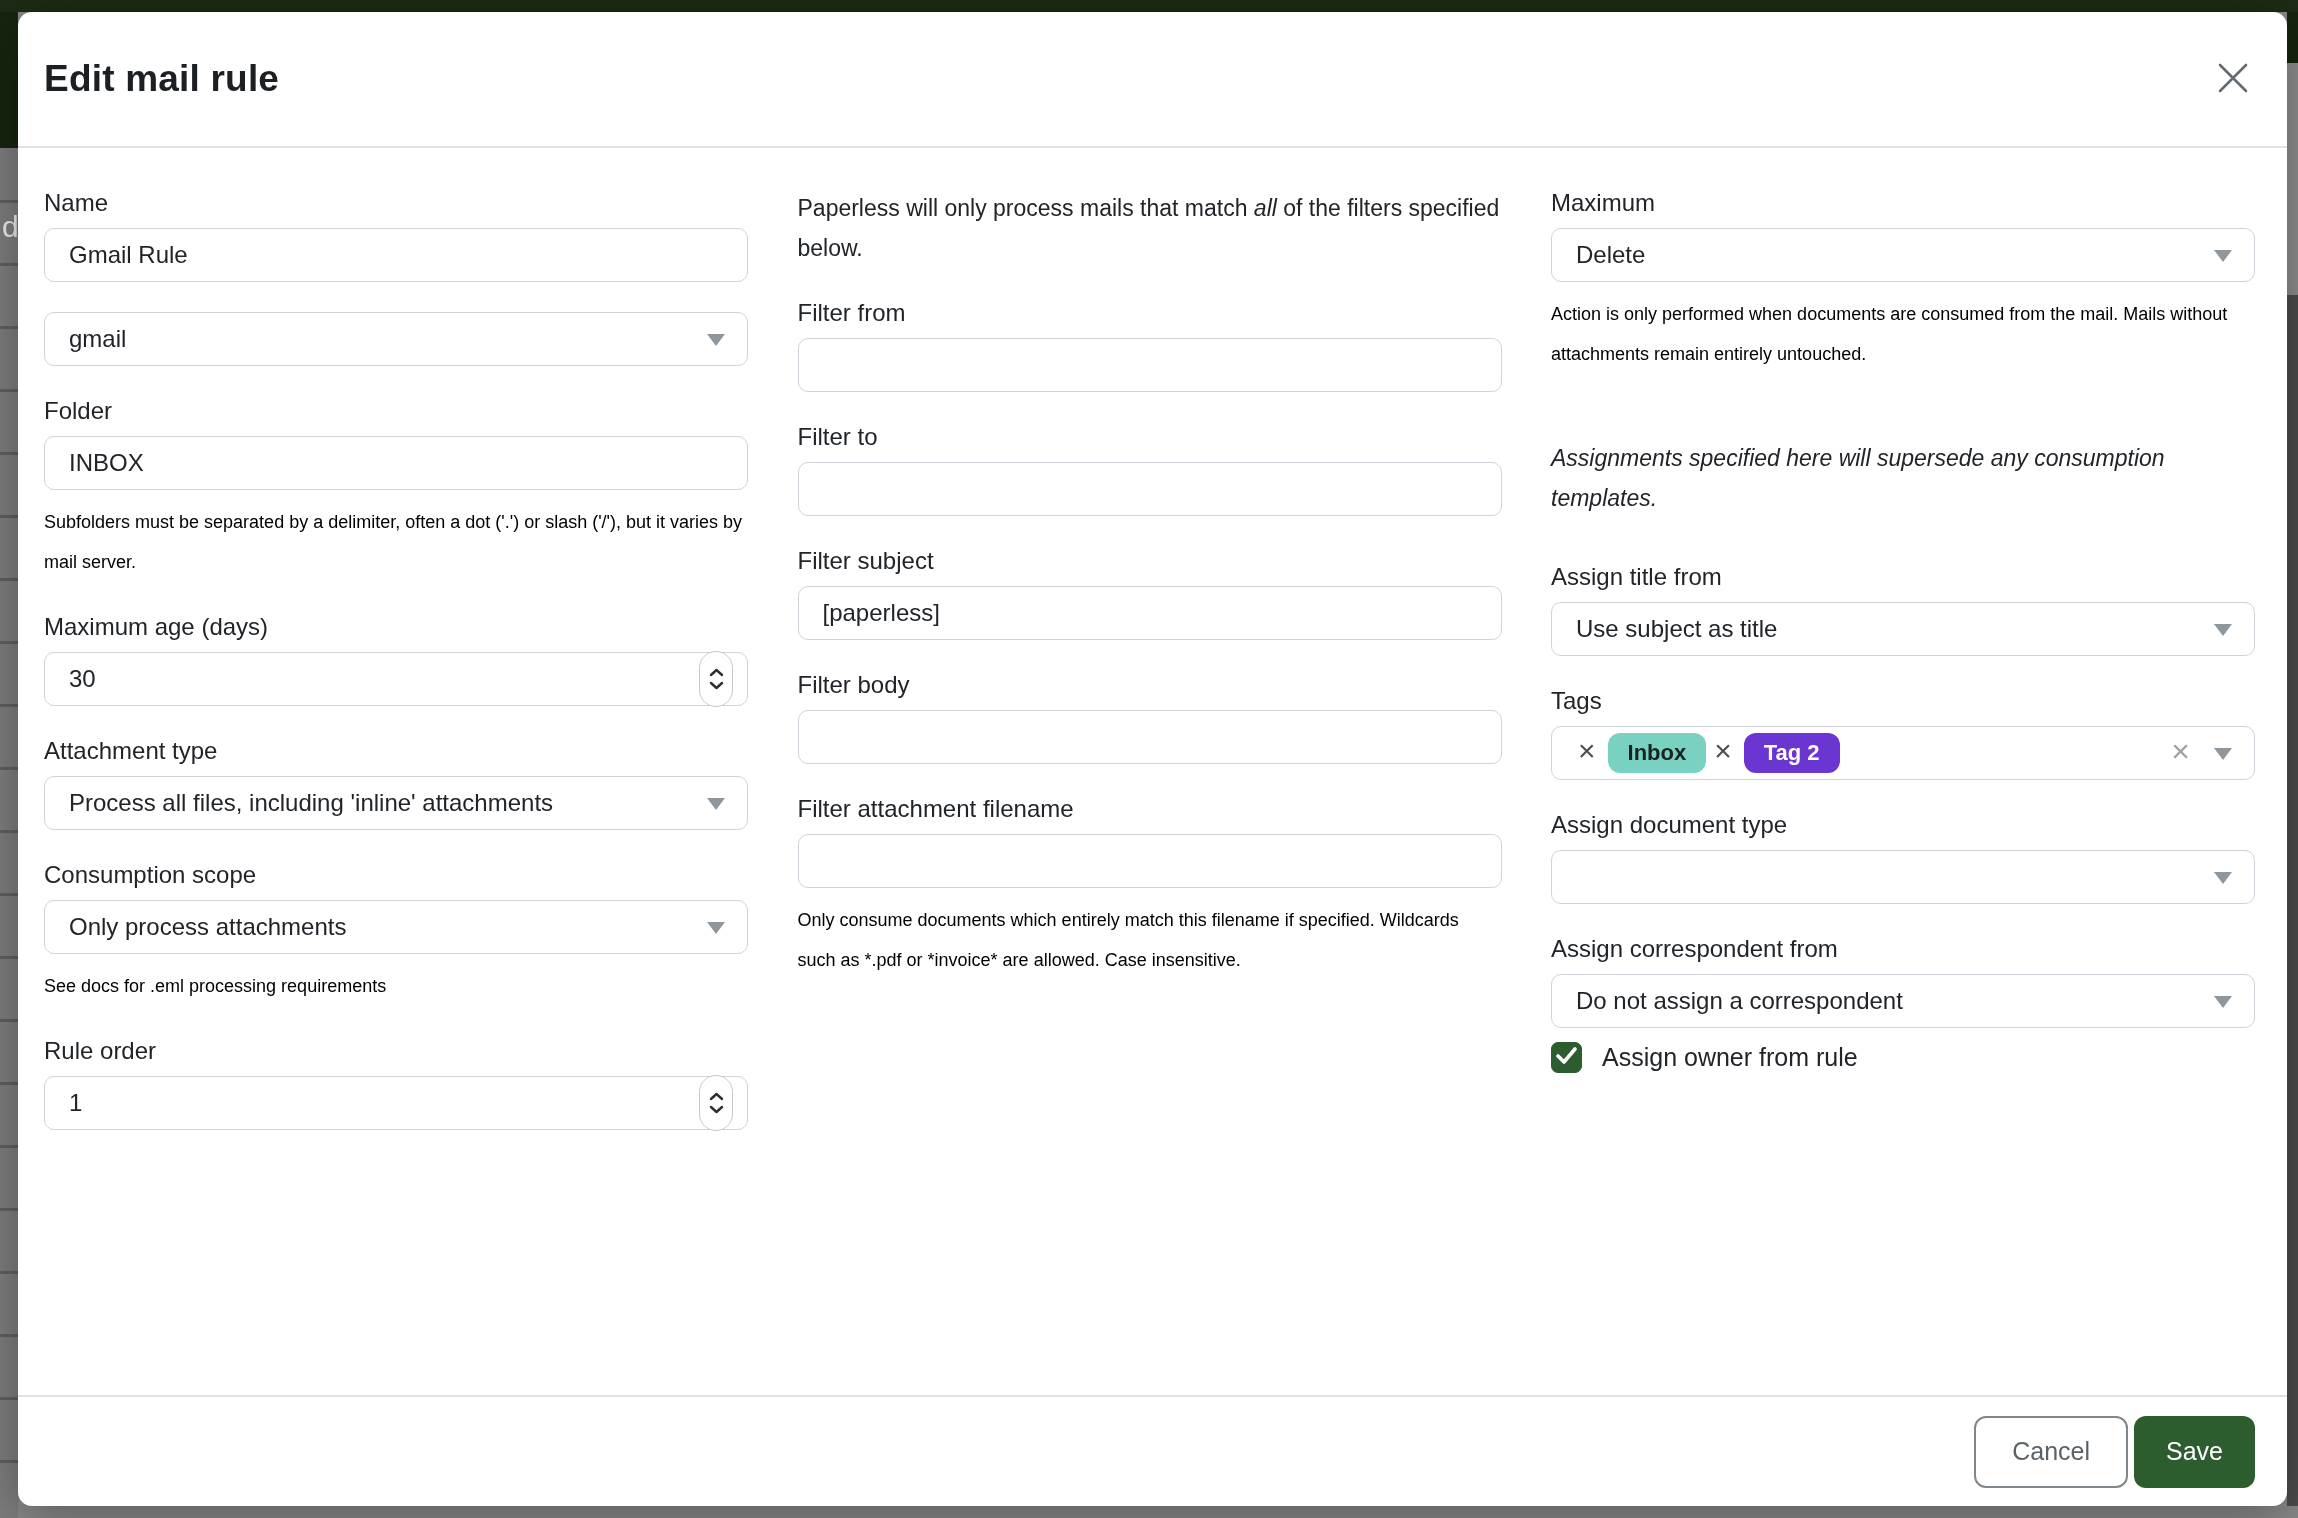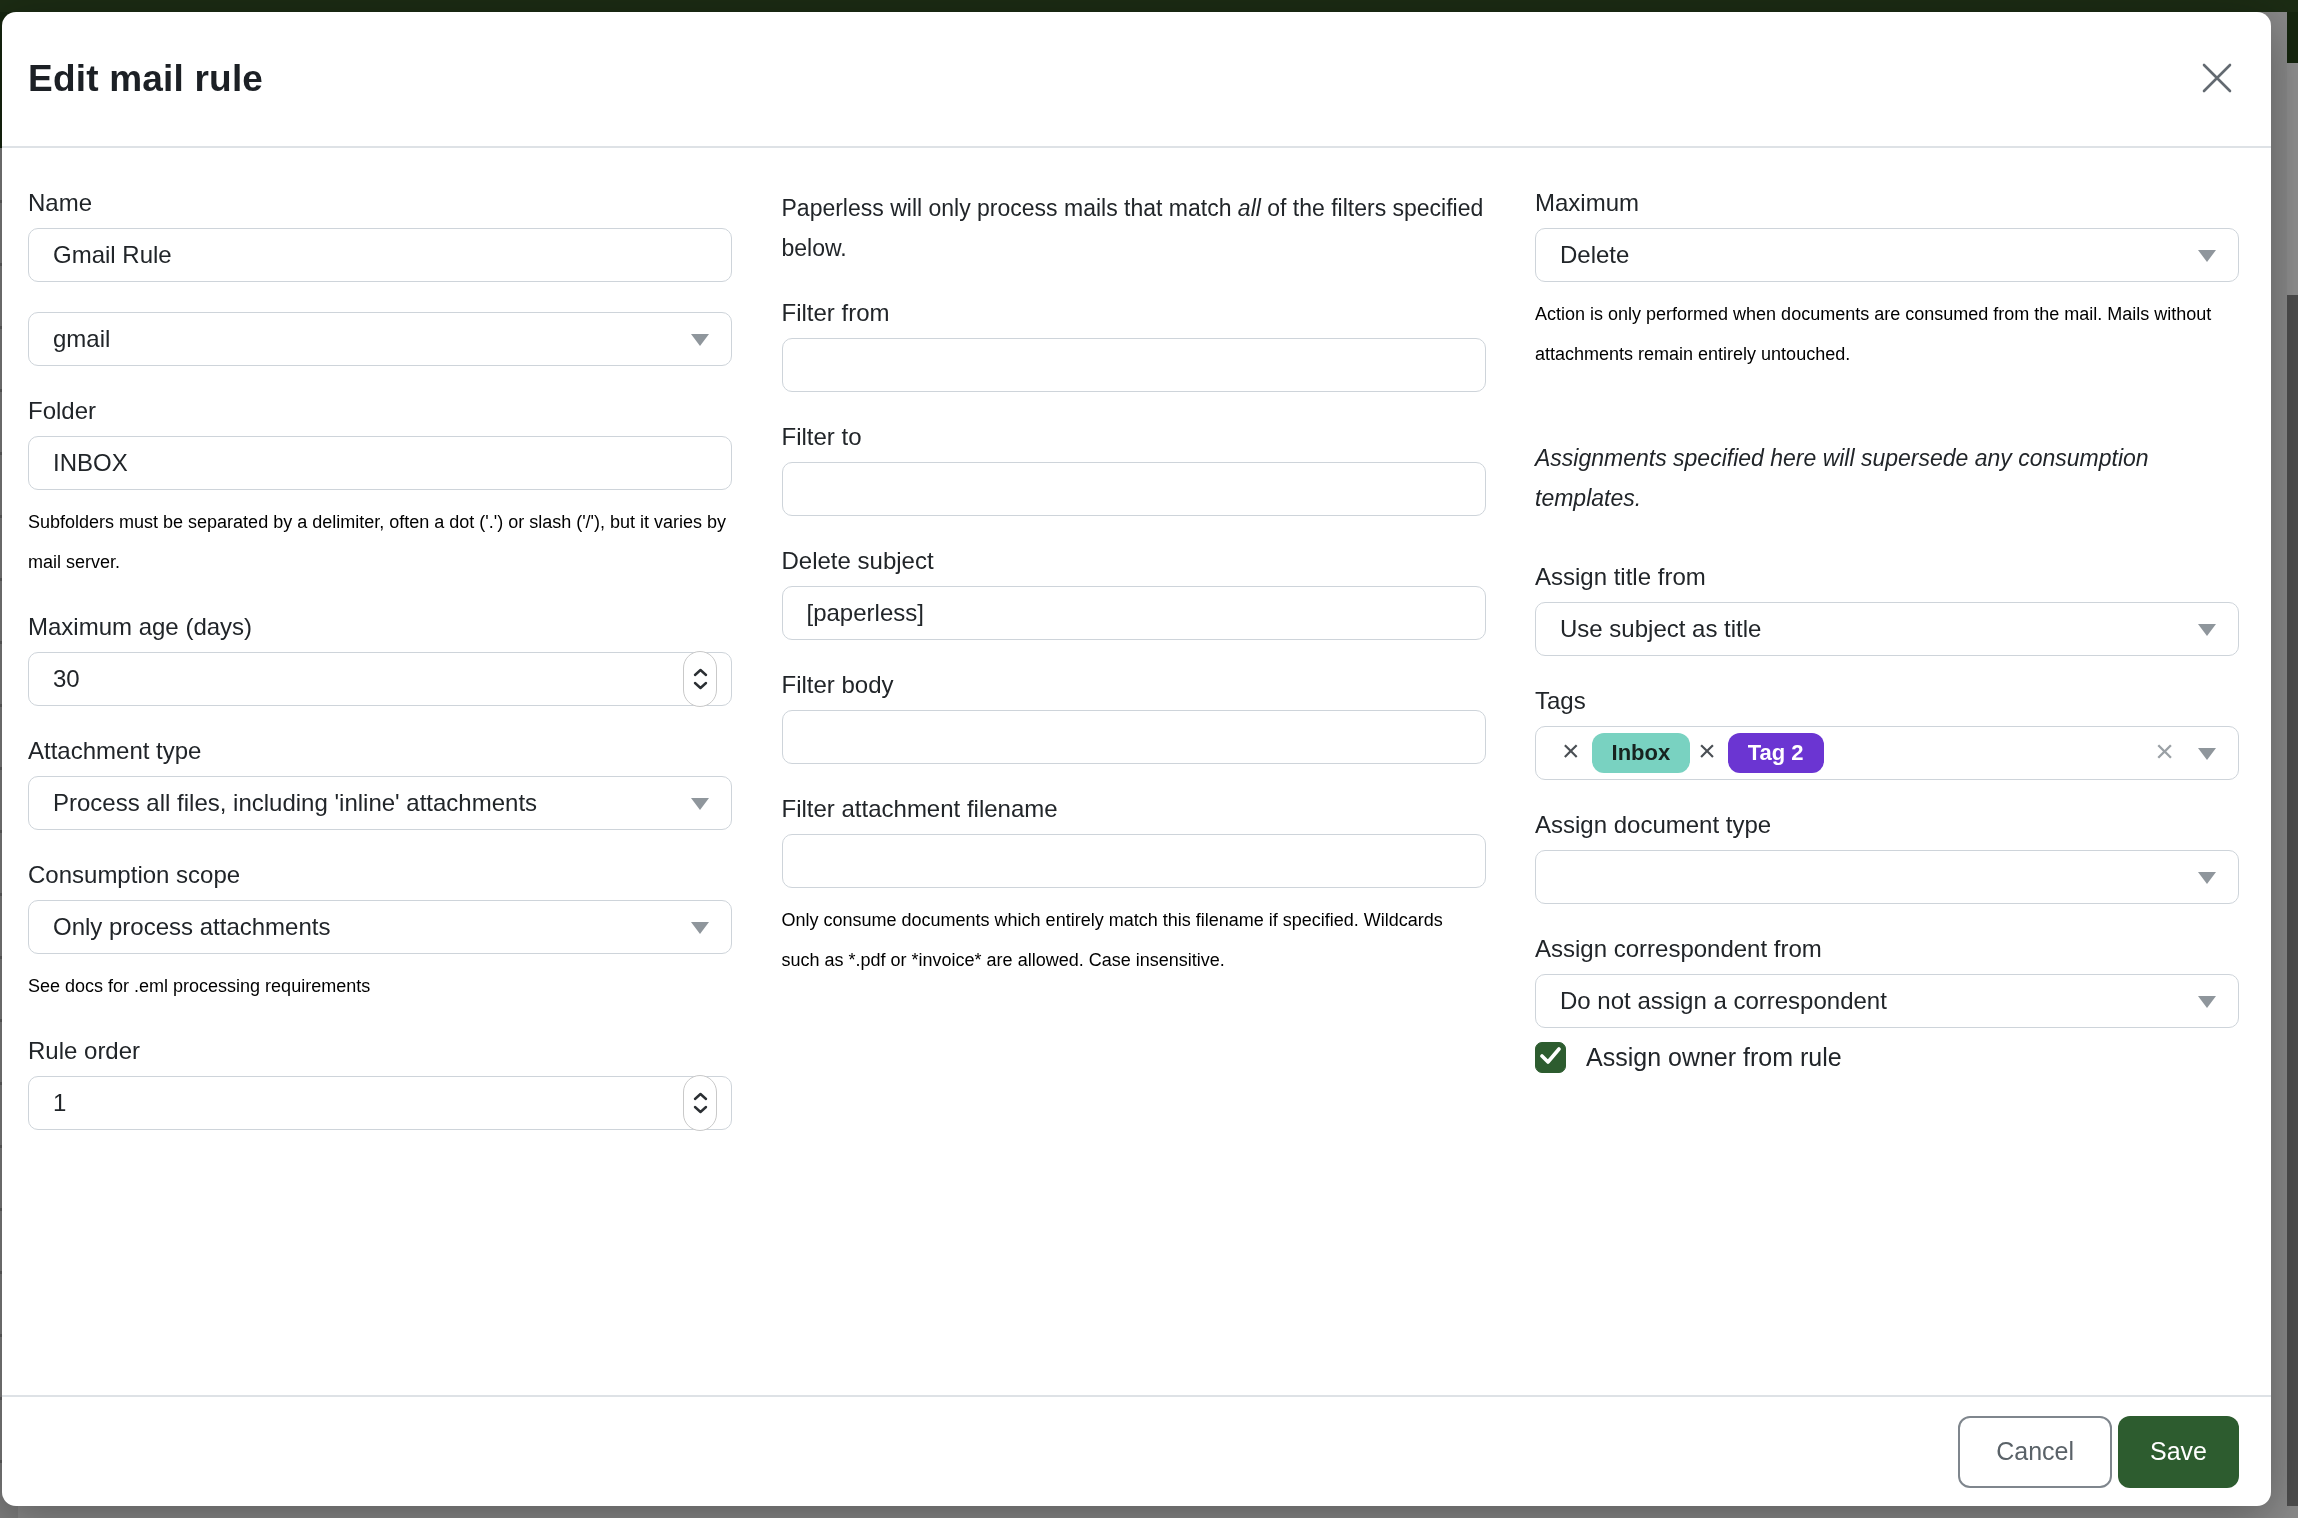--- a/index.html
+++ b/index.html
@@ -15,21 +15,21 @@
   .left-sliver { position:absolute; left:0; top:12px; width:18px; height:1506px; background:#7e7e7e; overflow:hidden; }
   .left-sliver .nav-part { position:absolute; left:0; top:0; width:18px; height:136px; background:#16260f; }
   .left-sliver .rows-part { position:absolute; left:0; top:188px; width:18px; height:1280px;
     background:repeating-linear-gradient(to bottom, #606060 0 3px, #7e7e7e 3px 63px); }
   .left-sliver .edge-text { position:absolute; left:2px; top:198px; color:#efefef; font-size:30px; }
   .right-sliver { position:absolute; left:2287px; top:12px; width:11px; height:1494px; background:#4d4d4d; overflow:hidden; }
   .right-sliver .nav-part { position:absolute; left:0; top:0; width:11px; height:51px; background:#16260f; }
   .right-sliver .thumb { position:absolute; left:0; top:51px; width:11px; height:232px; background:#8f8f8f; }
 
   
-  .modal { position:absolute; left:2px; top:12px; width:2269px; height:1494px;
+  .modal { position:absolute; left:18px; top:12px; width:2269px; height:1494px;
     background:#fff; border-radius:14px; box-shadow:0 10px 50px rgba(0,0,0,.35); overflow:hidden; }
   .modal-header { height:136px; border-bottom:2px solid #dee2e6;
     display:flex; align-items:center; justify-content:space-between; padding:0 32px 0 26px; }
   .modal-title { font-size:37px; font-weight:600; color:#1c2025; letter-spacing:.2px; }
   .close-btn { width:44px; height:44px; background:none; border:none; cursor:pointer;
     display:flex; align-items:center; justify-content:center; }
 
   .modal-body { height:1247px; display:flex; justify-content:space-between;
     padding:40px 32px 0 26px; overflow:hidden; }
   .col { width:704px; flex:0 0 704px; }
@@ -184,21 +184,21 @@
       </div>
       <div class="field">
         <div class="flabel">Filter from</div>
         <input class="control" value="" style="">
       </div>
       <div class="field">
         <div class="flabel">Filter to</div>
         <input class="control" value="" style="">
       </div>
       <div class="field">
-        <div class="flabel">Delete subject</div>
+        <div class="flabel">Filter subject</div>
         <input class="control" value="[paperless]" style="">
       </div>
       <div class="field">
         <div class="flabel">Filter body</div>
         <input class="control" value="" style="">
       </div>
       <div class="field mb0">
         <div class="flabel">Filter attachment filename</div>
         <input class="control" value="" style="">
         <div class="help">Only consume documents which entirely match this filename if specified. Wildcards such as *.pdf or *invoice* are allowed. Case insensitive.</div>

